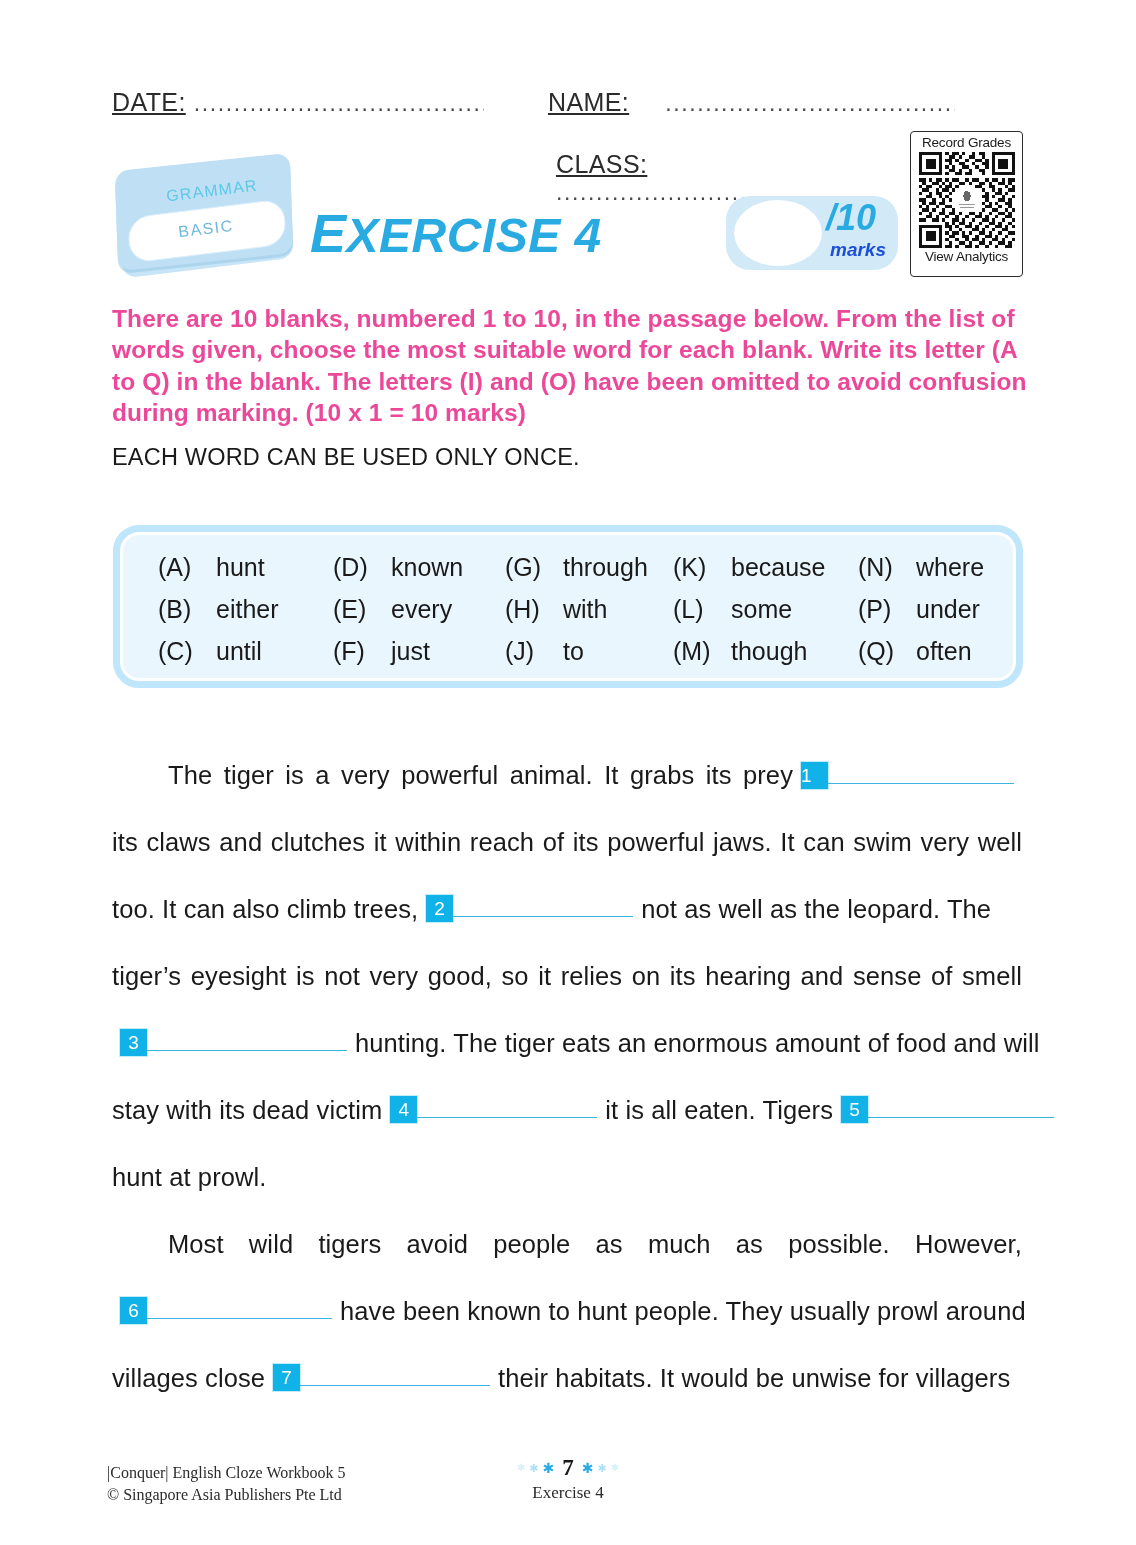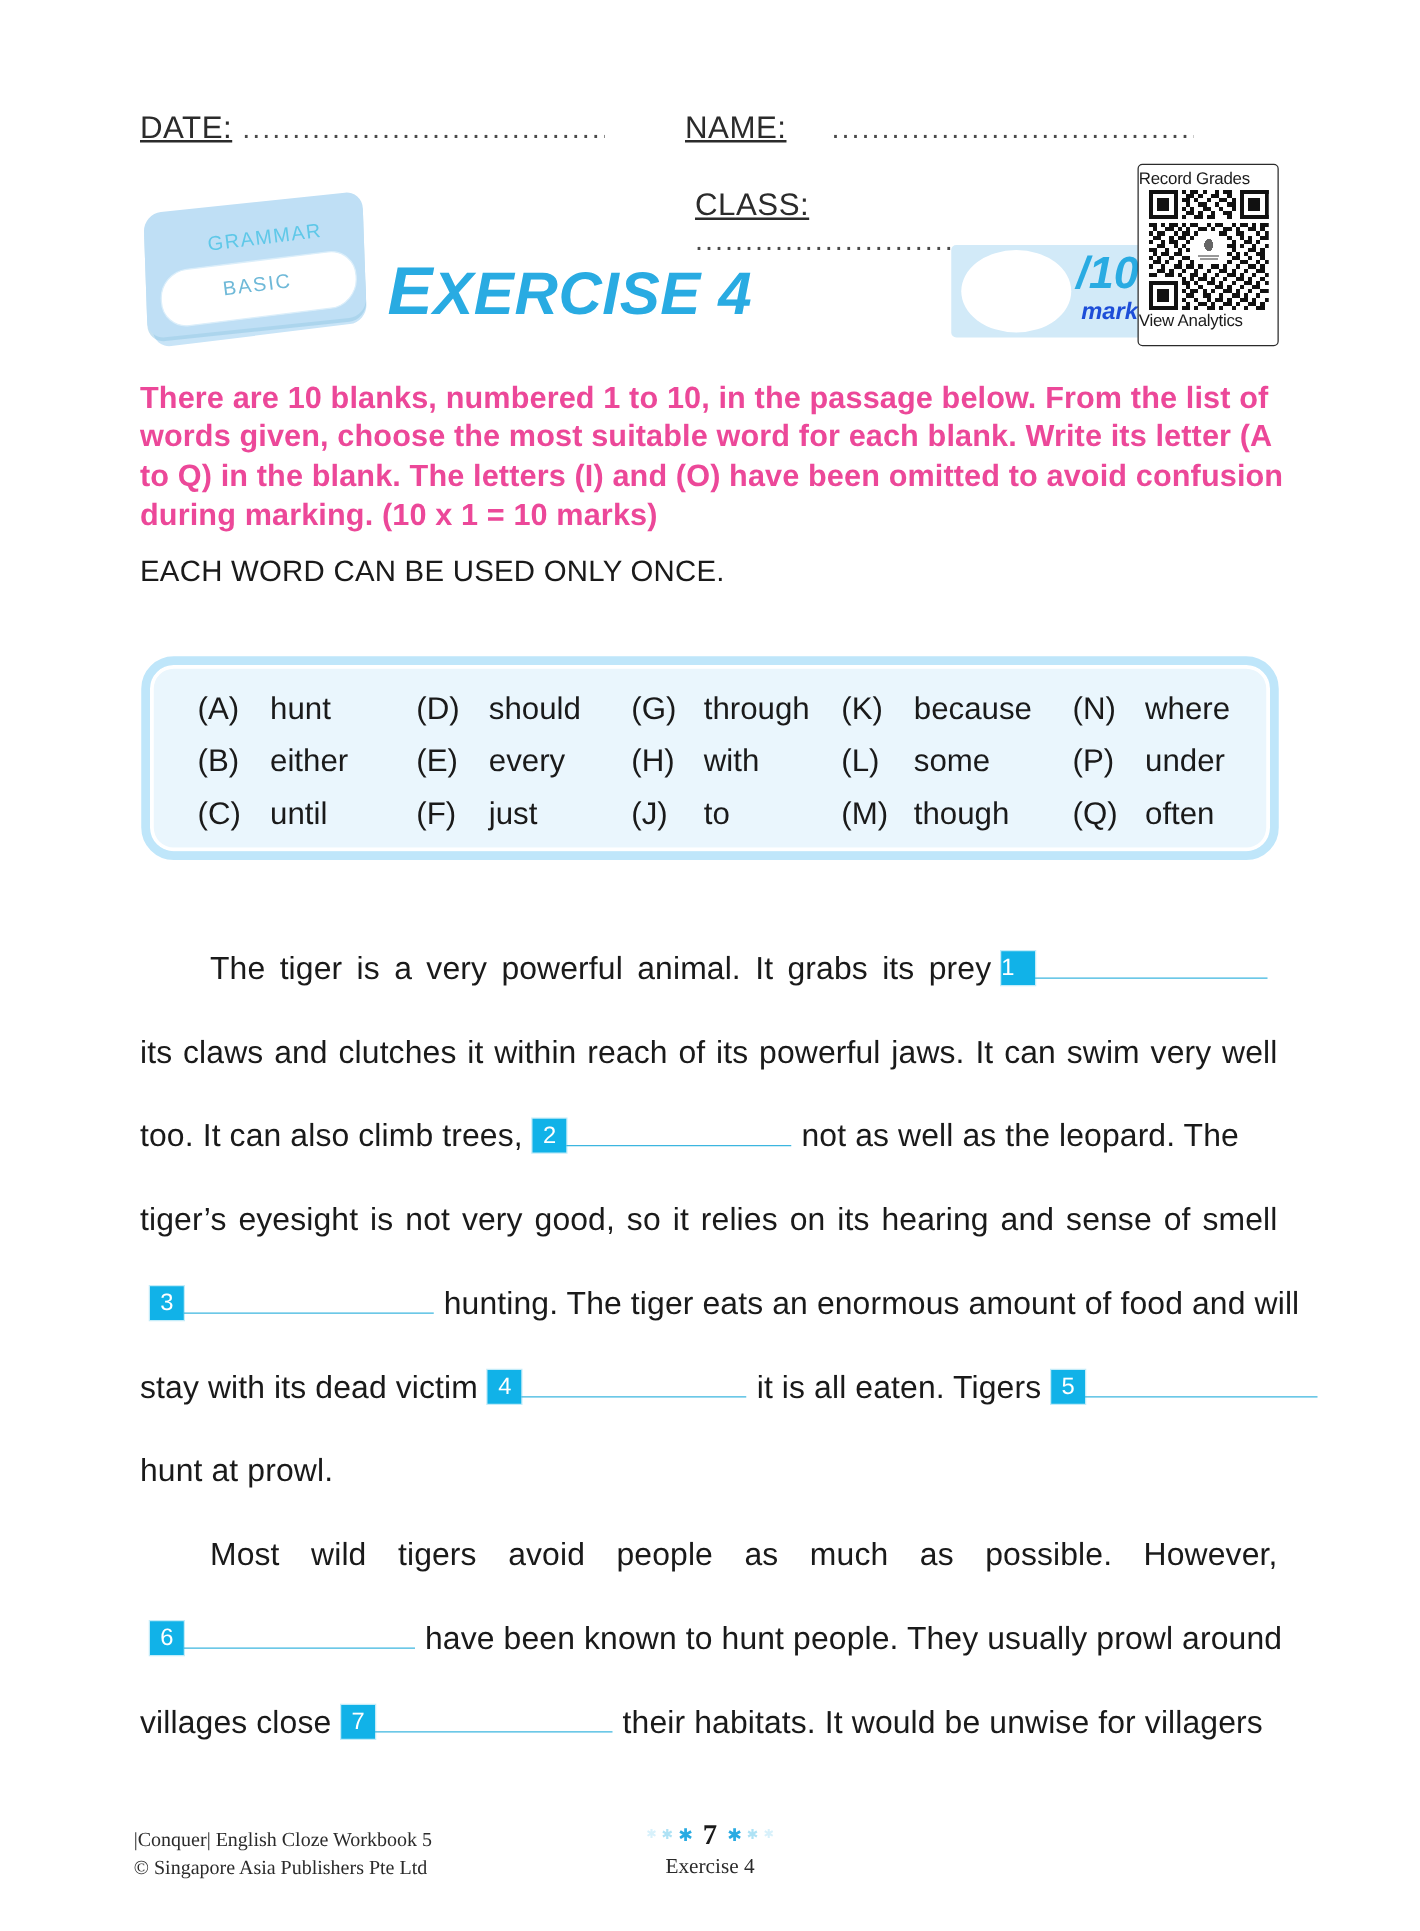--- a/index.html
+++ b/index.html
@@ -124,26 +124,26 @@
     letter-spacing: 0.5px;
     white-space: nowrap;
     line-height: 1;
   }
   .ex-title .big { font-size: 54px; }
   .ex-title .small { font-size: 48px; }
 
   
   .marks-box {
     position: absolute;
-    left: 761px;
+    left: 726px;
     top: 196px;
     width: 172px;
     height: 74px;
     background: #d2eaf8;
-    border-radius: 4px;
+    border-radius: 24px;
   }
   .marks-oval {
     position: absolute;
     left: 8px; top: 4px;
     width: 88px; height: 66px;
     background: #ffffff;
     border-radius: 50%;
   }
   .marks-num {
     position: absolute;
@@ -171,20 +171,21 @@
     top: 131px;
     width: 113px;
     height: 146px;
     border: 1.5px solid #2b2b2b;
     border-radius: 4px;
     background: #ffffff;
     box-sizing: border-box;
     overflow: hidden;
   }
   .qr-cap {
+    text-align: center;
     font-size: 13.5px;
     color: #1a1a1a;
     line-height: 1;
     padding: 4px 0 2px;
     letter-spacing: -0.2px;
   }
   .qr-cap-bottom { padding: 2px 0 4px; }
   .qr-img { display: block; margin: 0 auto; }
 
   
@@ -609,21 +610,21 @@
   <div class="each-word">EACH WORD CAN BE USED ONLY ONCE.</div>
 
   <div class="wordbank">
     <div class="wb-grid" id="wb-grid">
         <div class="wb-cell">
           <span class="wb-letter">(A)</span>
           <span class="wb-word">hunt</span>
         </div>
         <div class="wb-cell">
           <span class="wb-letter">(D)</span>
-          <span class="wb-word">should</span>
+          <span class="wb-word">known</span>
         </div>
         <div class="wb-cell">
           <span class="wb-letter">(G)</span>
           <span class="wb-word">through</span>
         </div>
         <div class="wb-cell">
           <span class="wb-letter">(K)</span>
           <span class="wb-word">because</span>
         </div>
         <div class="wb-cell">

